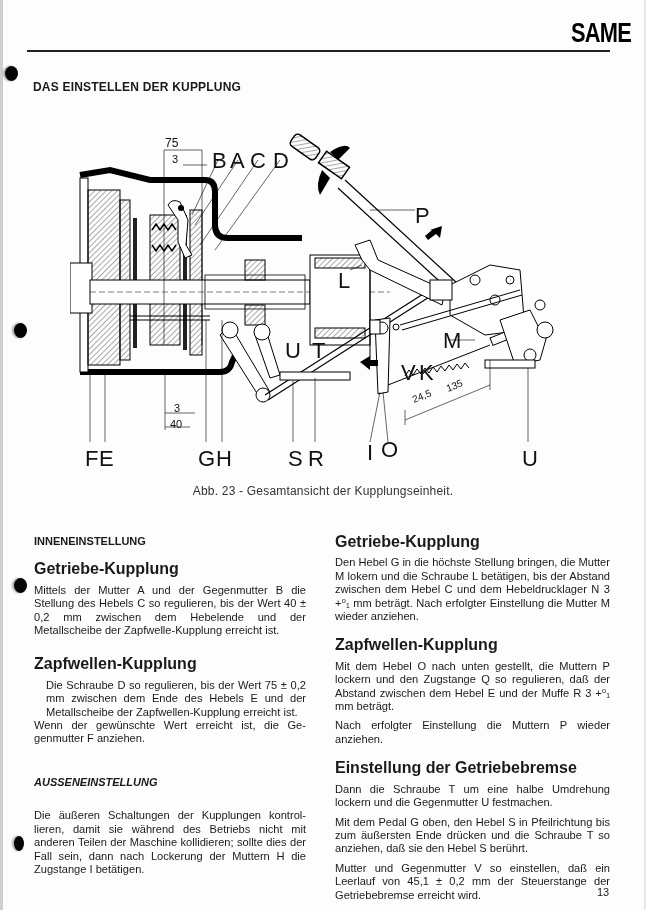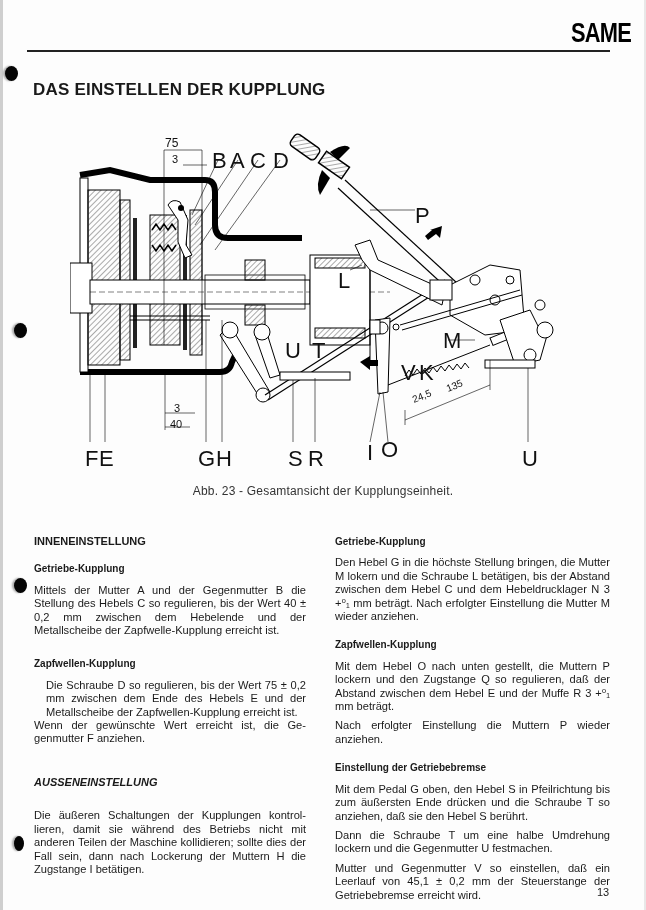--- a/index.html
+++ b/index.html
@@ -4,28 +4,28 @@
 <style>
   html, body { margin:0; padding:0; }
   body { width:646px; height:910px; background:#fdfdfd; position:relative; overflow:hidden;
          font-family:"Liberation Sans", "DejaVu Sans", sans-serif; color:#1a1a1a; }
   .left-edge { position:absolute; left:0; top:0; width:3px; height:910px; background:#cfcfcf; }
   .right-edge { position:absolute; right:0; top:0; width:2px; height:910px; background:#e8e8e8; }
   .logo { position:absolute; left:571px; top:18px; width:36px; height:30px; font-family:"Liberation Sans", sans-serif;
           font-weight:900; font-size:28px; letter-spacing:-1px; transform:scaleX(0.78); transform-origin:left top; line-height:30px; color:#000; }
   .header-rule { position:absolute; left:27px; top:50px; width:583px; height:1.5px; background:#222; }
   .hole { position:absolute; width:13px; height:15px; border-radius:50%; background:#050505; box-shadow:-2px 0 2px #aaa; }
-  .page-title { position:absolute; left:33px; top:80px; font-weight:bold; font-size:17px; letter-spacing:0.2px; }
+  .page-title { position:absolute; left:33px; top:80px; font-weight:bold; font-size:12px; letter-spacing:0.2px; }
   .figure { position:absolute; left:70px; top:130px; width:560px; height:345px; }
   .caption { position:absolute; left:0; width:646px; top:484px; text-align:center; font-size:12px; color:#333; letter-spacing:0.2px; }
   .col { position:absolute; font-size:11.1px; line-height:13.4px; }
   .col-left { left:34px; top:535px; width:272px; }
   .col-right { left:335px; top:535px; width:275px; }
   .h-section { font-weight:bold; font-size:11px; margin:0 0 14px 0; }
-  .h-sub { font-weight:bold; font-size:10px; margin:0 0 8px 0; }
+  .h-sub { font-weight:bold; font-size:16px; margin:0 0 8px 0; }
   .para { text-align:justify; margin:0 0 6px 0; hyphens:manual; }
   .para + .h-sub { margin-top:15px; }
   .page-number { position:absolute; left:597px; top:886px; font-size:11px;text-align:right; }
   .lbl { font-family:"Liberation Sans", sans-serif; fill:#111; }
 </style>
 </head>
 <body>
 
 <div class="left-edge"></div>
 <div class="right-edge"></div>
@@ -208,18 +208,18 @@
 
 <div class="col col-right">
   <div class="h-sub">Getriebe-Kupplung</div>
   <p class="para">Den Hebel G in die höchste Stellung bringen, die Mutter M lokern und die Schraube L betätigen, bis der Abstand zwischen dem Hebel C und dem Hebeldrucklager N 3 +⁰₁ mm beträgt. Nach erfolg­ter Einstellung die Mutter M wieder anziehen.</p>
 
   <div class="h-sub" style="margin-top:15px;">Zapfwellen-Kupplung</div>
   <p class="para">Mit dem Hebel O nach unten gestellt, die Muttern P lockern und den Zugstange Q so regulieren, daß der Abstand zwischen dem Hebel E und der Muf­fe R 3 +⁰₁ mm beträgt.</p>
   <p class="para">Nach erfolgter Einstellung die Muttern P wieder anziehen.</p>
 
   <div class="h-sub" style="margin-top:15px;">Einstellung der Getriebebremse</div>
+  <p class="para">Dann die Schraube T um eine halbe Umdrehung lockern und die Gegenmutter U festmachen.</p>
   <p class="para">Mit dem Pedal G oben, den Hebel S in Pfeilrichtung bis zum äußersten Ende drücken und die Schraube T so anziehen, daß sie den Hebel S berührt.</p>
-  <p class="para">Dann die Schraube T um eine halbe Umdrehung lockern und die Gegenmutter U festmachen.</p>
   <p class="para">Mutter und Gegenmutter V so einstellen, daß ein Leerlauf von 45,1 ± 0,2 mm der Steuerstange der Getriebebremse erreicht wird.</p>
 </div>
 
 <div class="page-number">13</div>
 
 </body></html>

